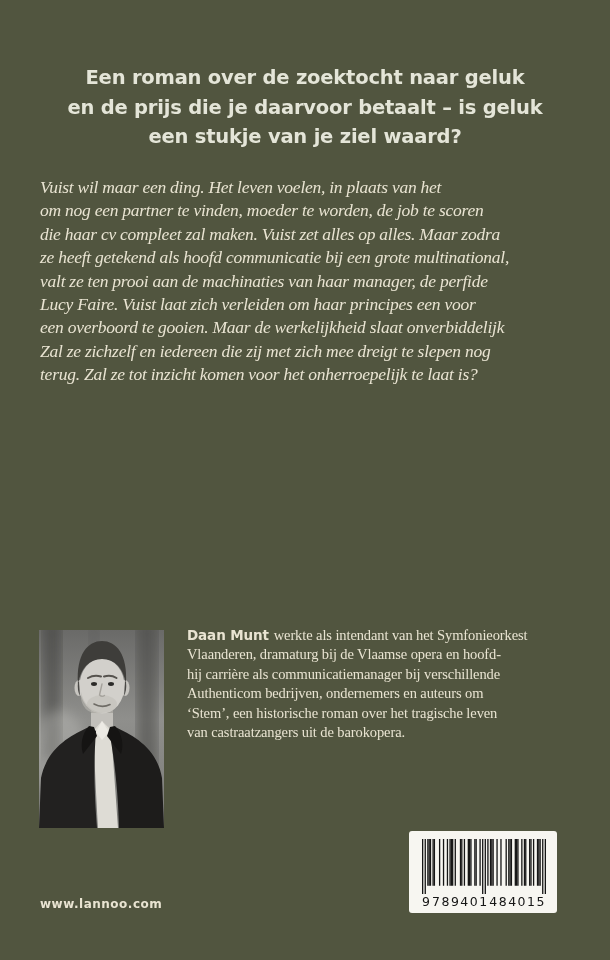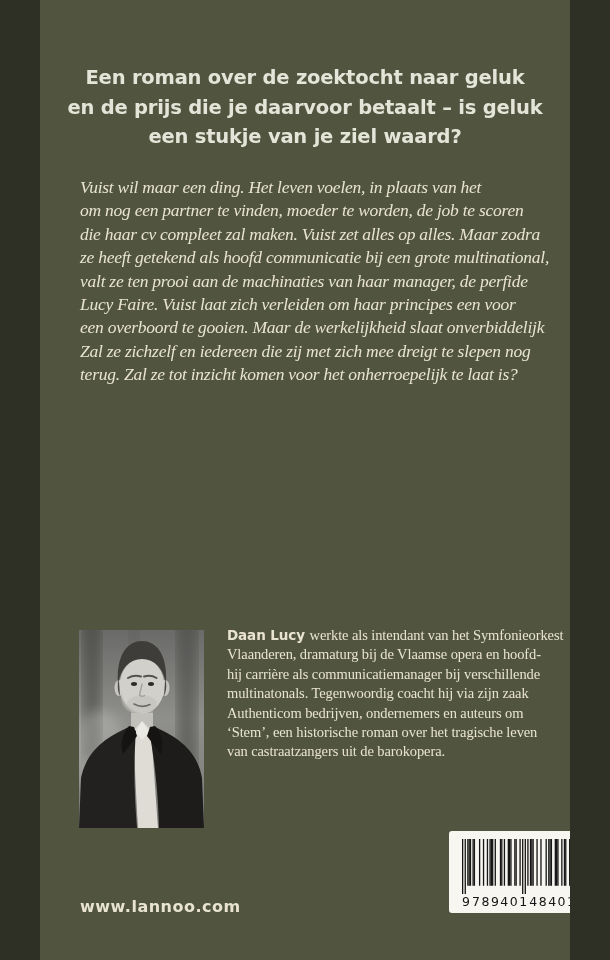--- a/index.html
+++ b/index.html
@@ -3,21 +3,21 @@
 <meta charset="utf-8">
 <style>
   :root{
     --bg:#51553f;
     --cream:#e9e4d2;
     --tagline:#e4e5d8;
   }
   html,body{margin:0;padding:0;background:#2e3026;}
   .cover{
     position:relative;
-    width:530px;height:960px;
+    width:610px;height:960px;
     margin:0 auto;
     background:var(--bg);
     overflow:hidden;
     font-family:"Liberation Serif",serif;
   }
   
   .tagline{
     position:absolute;top:63px;left:0;right:0;
     text-align:center;
     font-family:"DejaVu Sans","Liberation Sans",sans-serif;
@@ -49,21 +49,21 @@
   .bio div{white-space:nowrap;}
   .author-name{
     font-family:"DejaVu Sans","Liberation Sans",sans-serif;
     font-weight:bold;font-size:13.5px;
     margin-right:0.35em;
   }
   
   .website{
     position:absolute;left:40px;top:897px;
     font-family:"DejaVu Sans","Liberation Sans",sans-serif;
-    font-weight:600;font-size:16px;letter-spacing:0.5px;
+    font-weight:600;font-size:12px;letter-spacing:0.5px;
     color:var(--cream);
   }
   .barcode-box{
     position:absolute;left:409px;top:831px;
     width:148px;height:82px;
     background:#f7f6f1;border-radius:3px;
     box-sizing:border-box;
     padding:8px 11px 5px 13px;
     display:flex;flex-direction:column;
   }
@@ -144,25 +144,24 @@
     <path d="M63,91 L57,102 L63,110 L70,102 Z" fill="#eceae4"></path>
 
     <path d="M0,198 L2,148 C8,118 32,105 50,97 L57,101 C54,140 56,170 58,198 Z" fill="#222120"></path>
     <path d="M125,198 L123,148 C118,118 94,105 76,97 L70,101 C75,125 79,160 80,198 Z" fill="#1d1c1b"></path>
     <path d="M50,96 C43,104 41,114 44,124 L58,106 L55,97 Z" fill="#151413"></path>
     <path d="M76,96 C83,104 85,114 82,124 L68,106 L71,97 Z" fill="#151413"></path>
   </svg>
 
   <div class="bio">
     <div>
-      <span class="author-name">Daan Lucy</span><span>werkte als intendant van het Symfonieorkest</span>
+      <span class="author-name">Daan Munt</span><span>werkte als intendant van het Symfonieorkest</span>
     </div>
     <div>Vlaanderen, dramaturg bij de Vlaamse opera en hoofd-</div>
     <div>hij carrière als communicatiemanager bij verschillende</div>
-    <div>multinatonals. Tegenwoordig coacht hij via zijn zaak</div>
     <div>Authenticom bedrijven, ondernemers en auteurs om</div>
     <div>‘Stem’, een historische roman over het tragische leven</div>
     <div>van castraatzangers uit de barokopera.</div>
   </div>
 
   <div class="website">www.lannoo.com</div>
 
   <div class="barcode-box">
     <svg id="barcode-bars" class="barcode-bars" viewBox="0 0 95 60" preserveAspectRatio="none" xmlns="http://www.w3.org/2000/svg">
         <rect x="0" y="0" width="1" height="60" fill="#161616"></rect>

